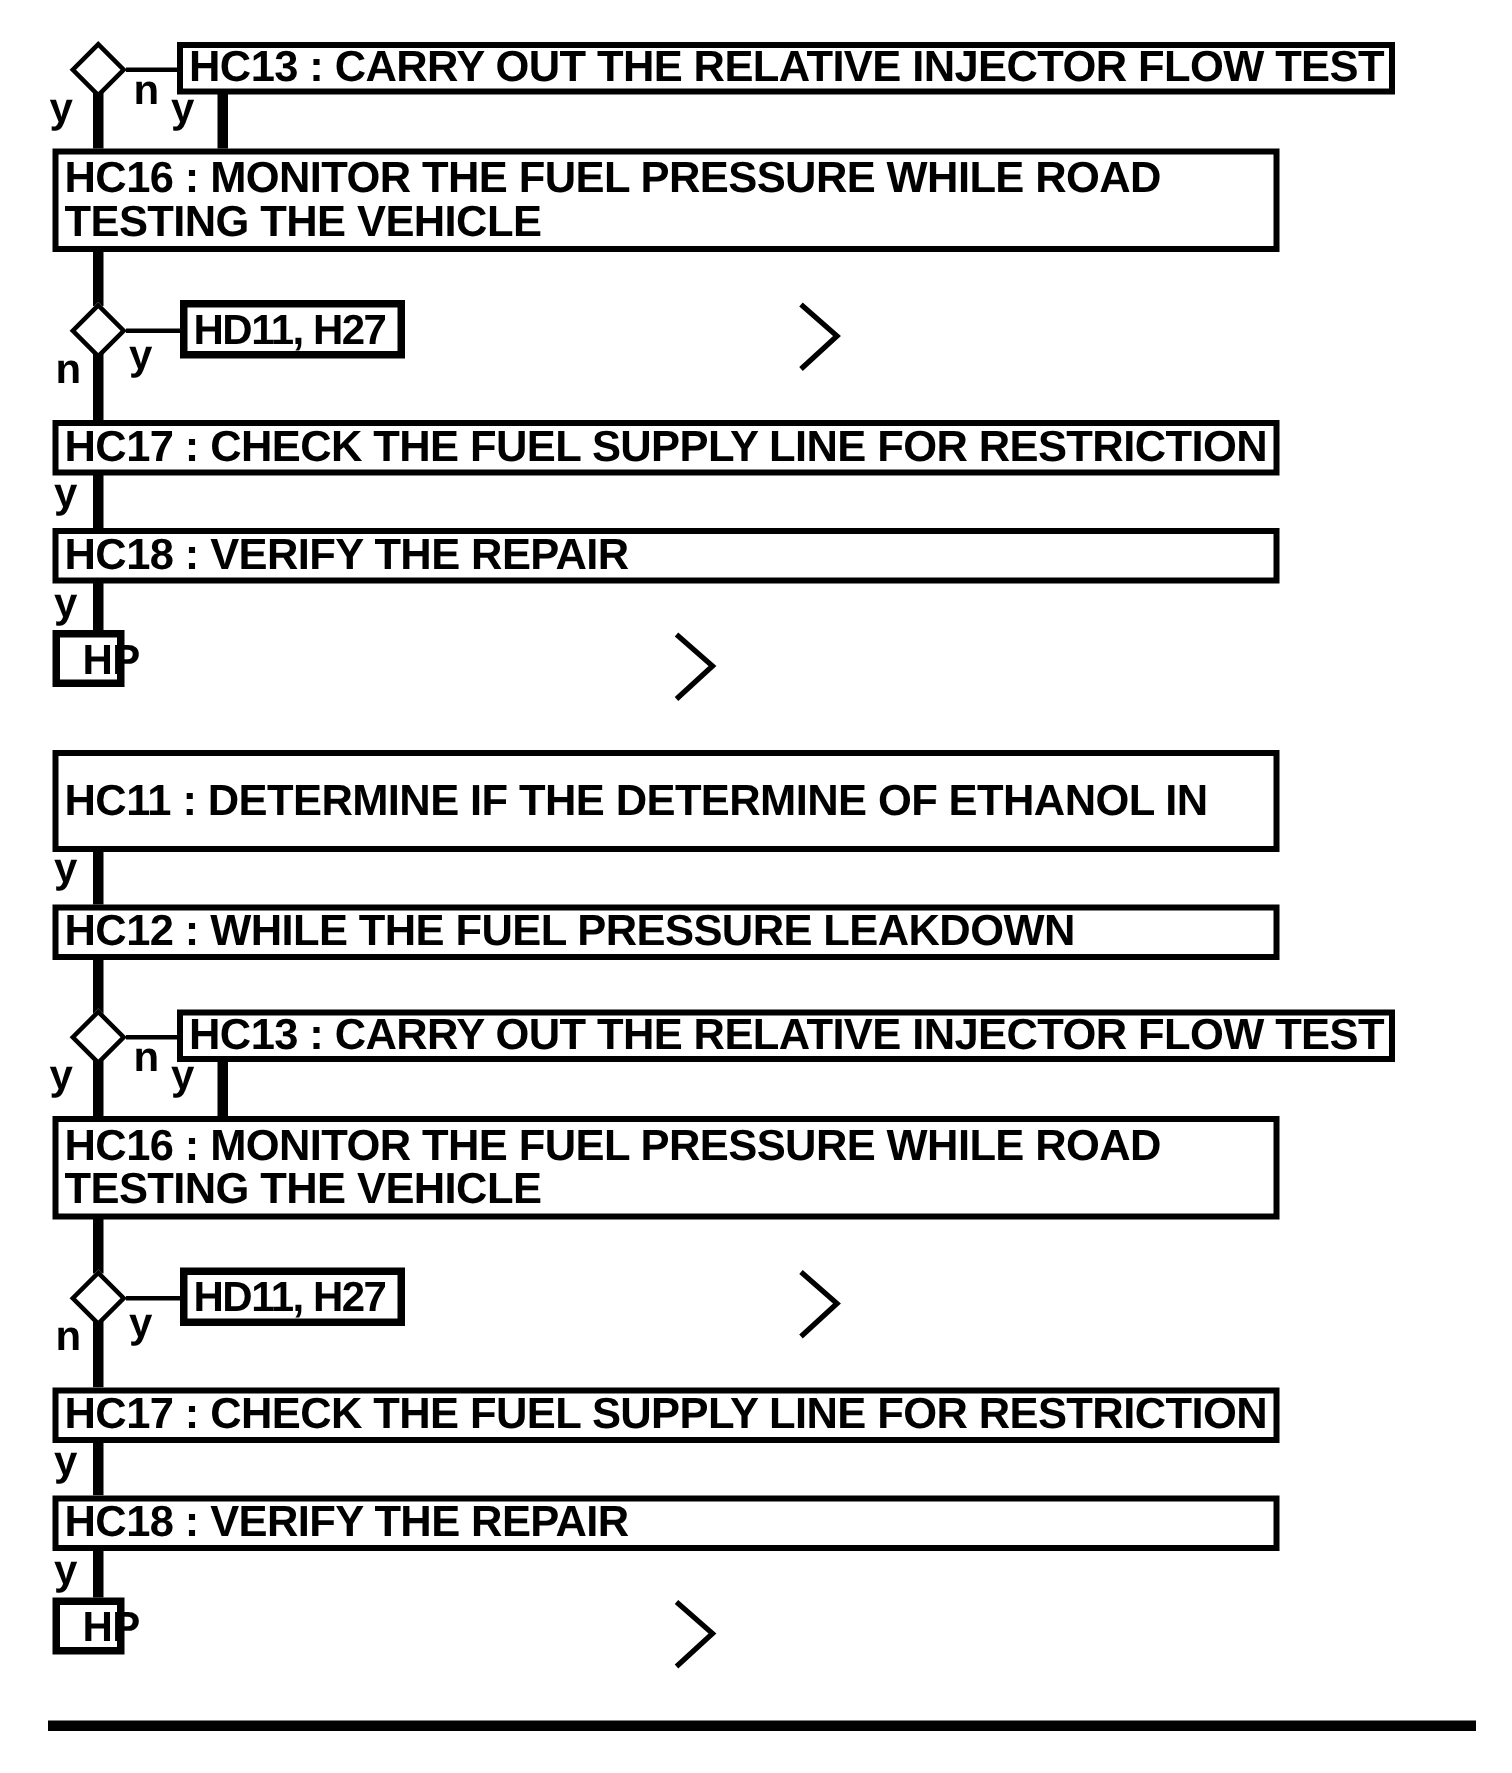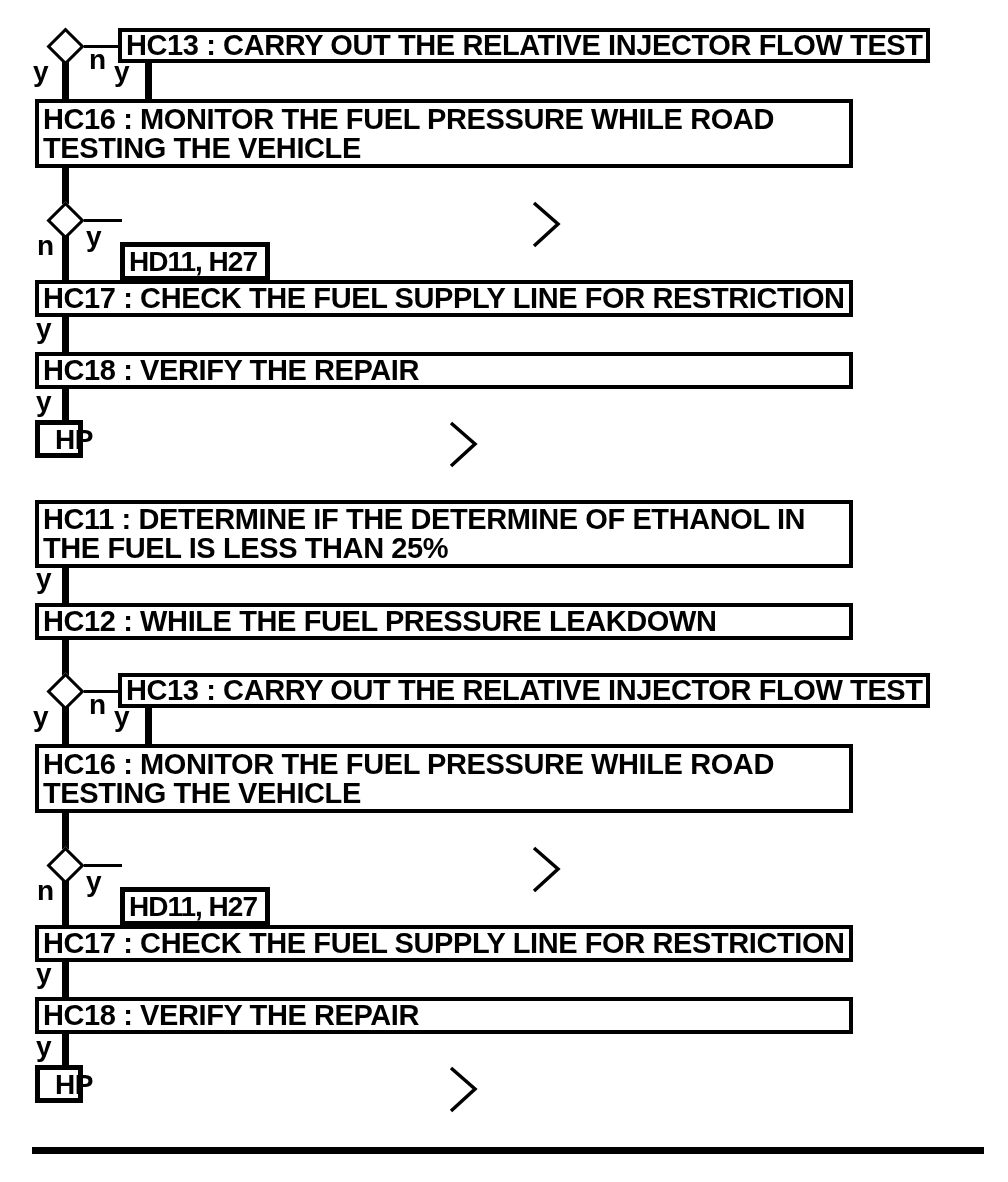--- a/index.html
+++ b/index.html
@@ -8,21 +8,21 @@
     font-family:"Liberation Sans", sans-serif; color:#000000; overflow:hidden;
   }
   .box {
     position:absolute; box-sizing:border-box; background:#ffffff;
     border:4px solid #000000; display:flex; flex-direction:column;
     justify-content:center; padding-left:4px;
     font-weight:bold; font-size:29px; line-height:29px;
     letter-spacing:-0.4px; white-space:nowrap; overflow:visible;
   }
   .sbox { border-width:5px; padding-left:15px; font-size:28px; }
-  .hd   { border-width:5px; font-size:28px; letter-spacing:-1px;margin-top:42px; }
+  .hd   { border-width:5px; font-size:28px; letter-spacing:-1px; }
   .lbl {
     position:absolute; font-weight:bold; font-size:28px; line-height:28px;
   }
   .vline { position:absolute; width:7px; background:#000000; }
   .hline { position:absolute; height:3px; background:#000000; }
   .diamond {
     position:absolute; width:27px; height:27px; box-sizing:border-box;
     border:3px solid #000000; background:#ffffff; transform:rotate(45deg);
   }
   .chev { position:absolute; width:30px; height:50px; }
@@ -82,21 +82,20 @@
   <div class="box sbox" style="left:35px; top:420px; width:48px; height:38px;">
     <span>HP</span>
   </div>
 
   <svg class="chev" style="left:448px; top:420px;" viewBox="0 0 30 50">
     <path d="M3,3 L27,24 L3,46" fill="none" stroke="#000000" stroke-width="3.5"></path>
   </svg>
 
   <div class="box" style="left:35px; top:500px; width:818px; height:68px;">
     <span>HC11 : DETERMINE IF THE DETERMINE OF ETHANOL IN</span>
-    <span>THE FUEL IS LESS THAN 25%</span>
   </div>
   <div class="lbl" style="left:36px; top:565px;">y</div>
   <div class="vline" style="left:62px; top:566px; height:38px;"></div>
 
   <div class="box" style="left:35px; top:603px; width:818px; height:37px;">
     <span>HC12 : WHILE THE FUEL PRESSURE LEAKDOWN</span>
   </div>
   <div class="vline" style="left:62px; top:638px; height:40px;"></div>
 
   <div class="diamond" style="left:52px; top:678px;"></div>

